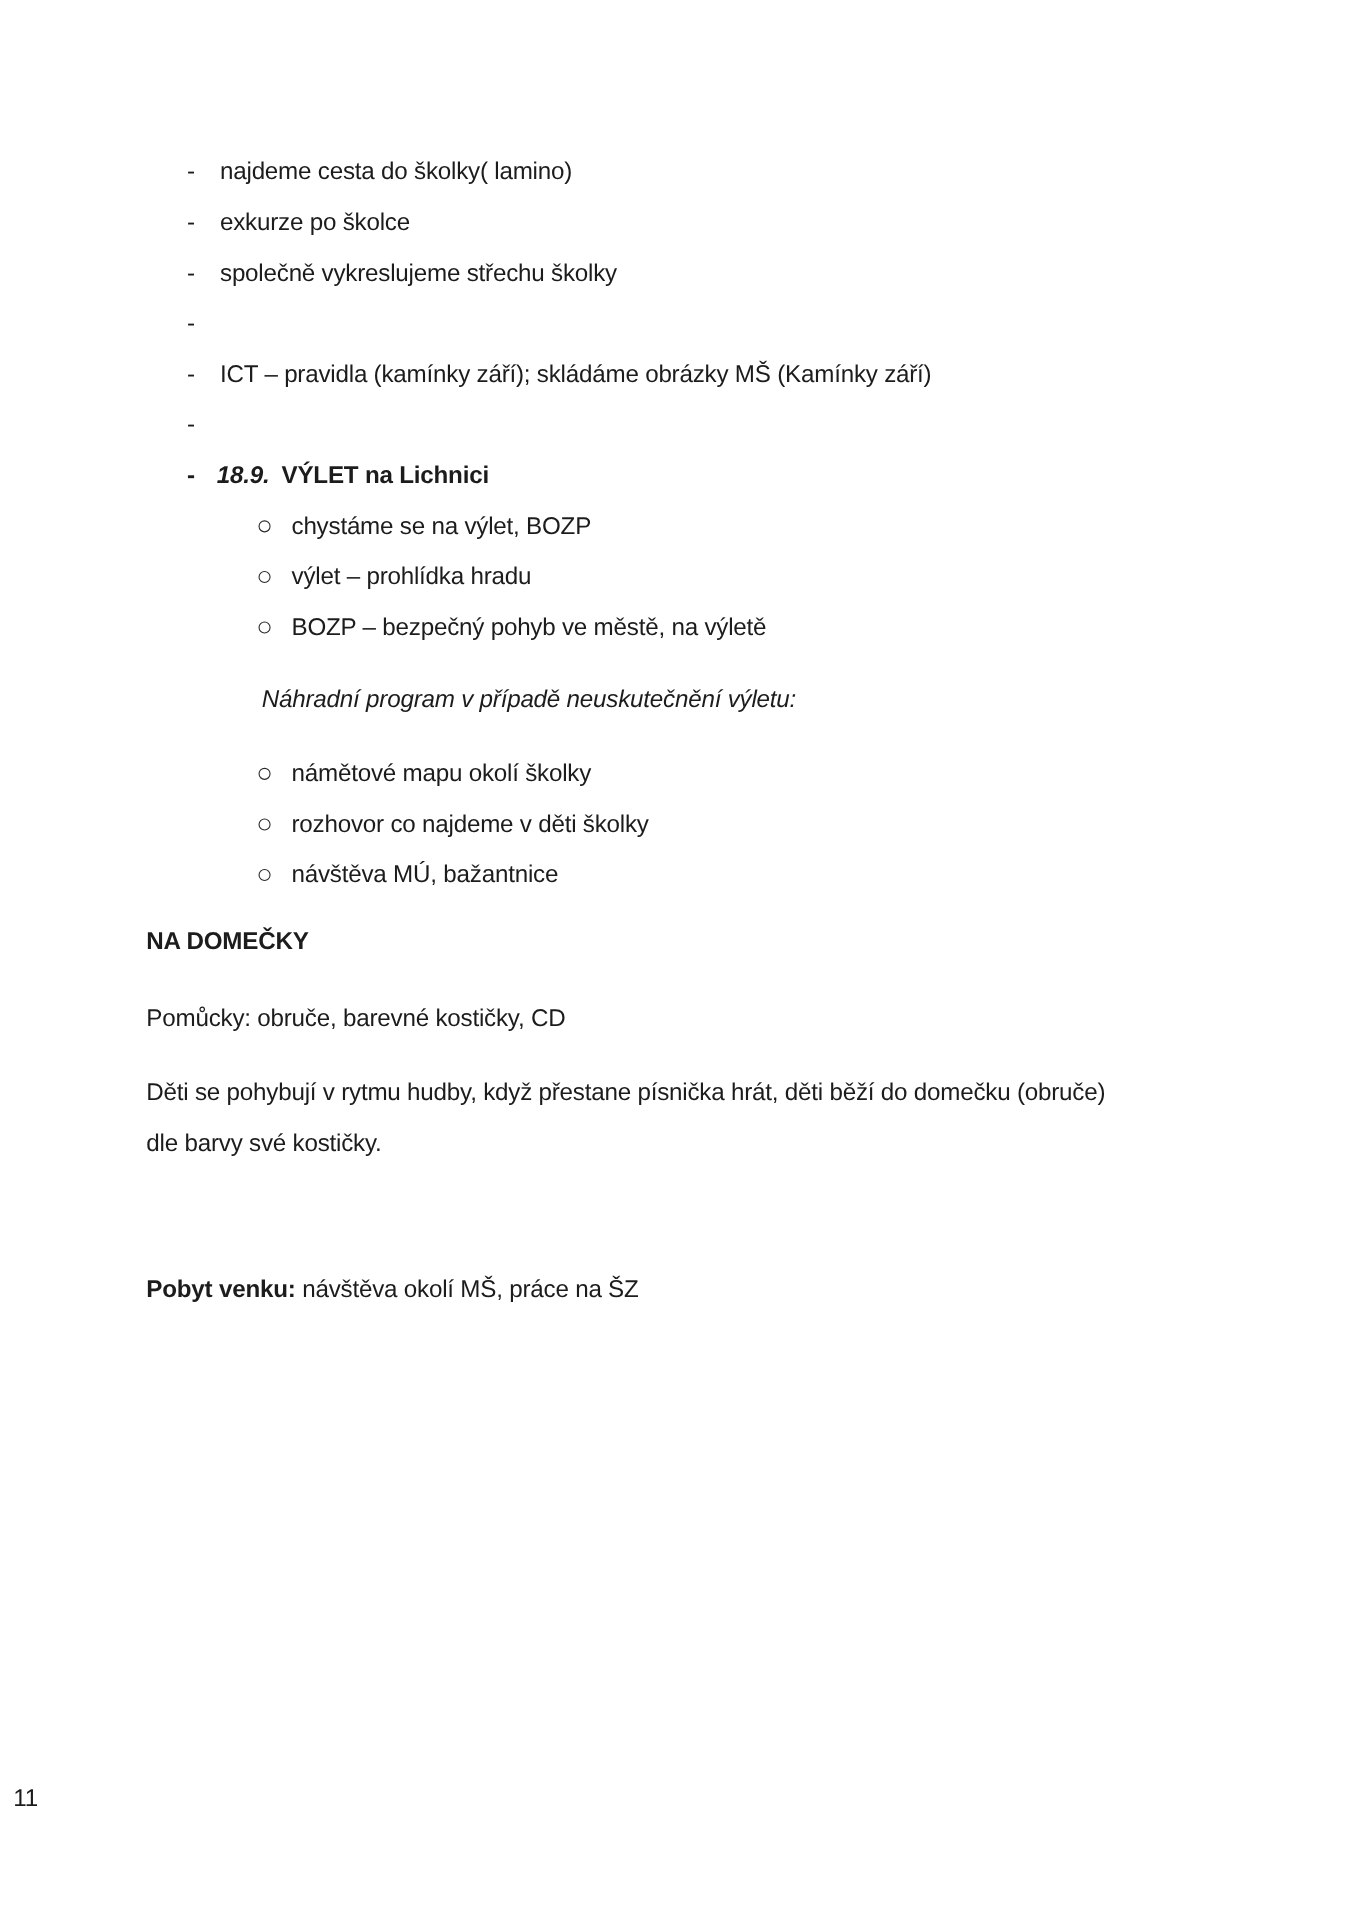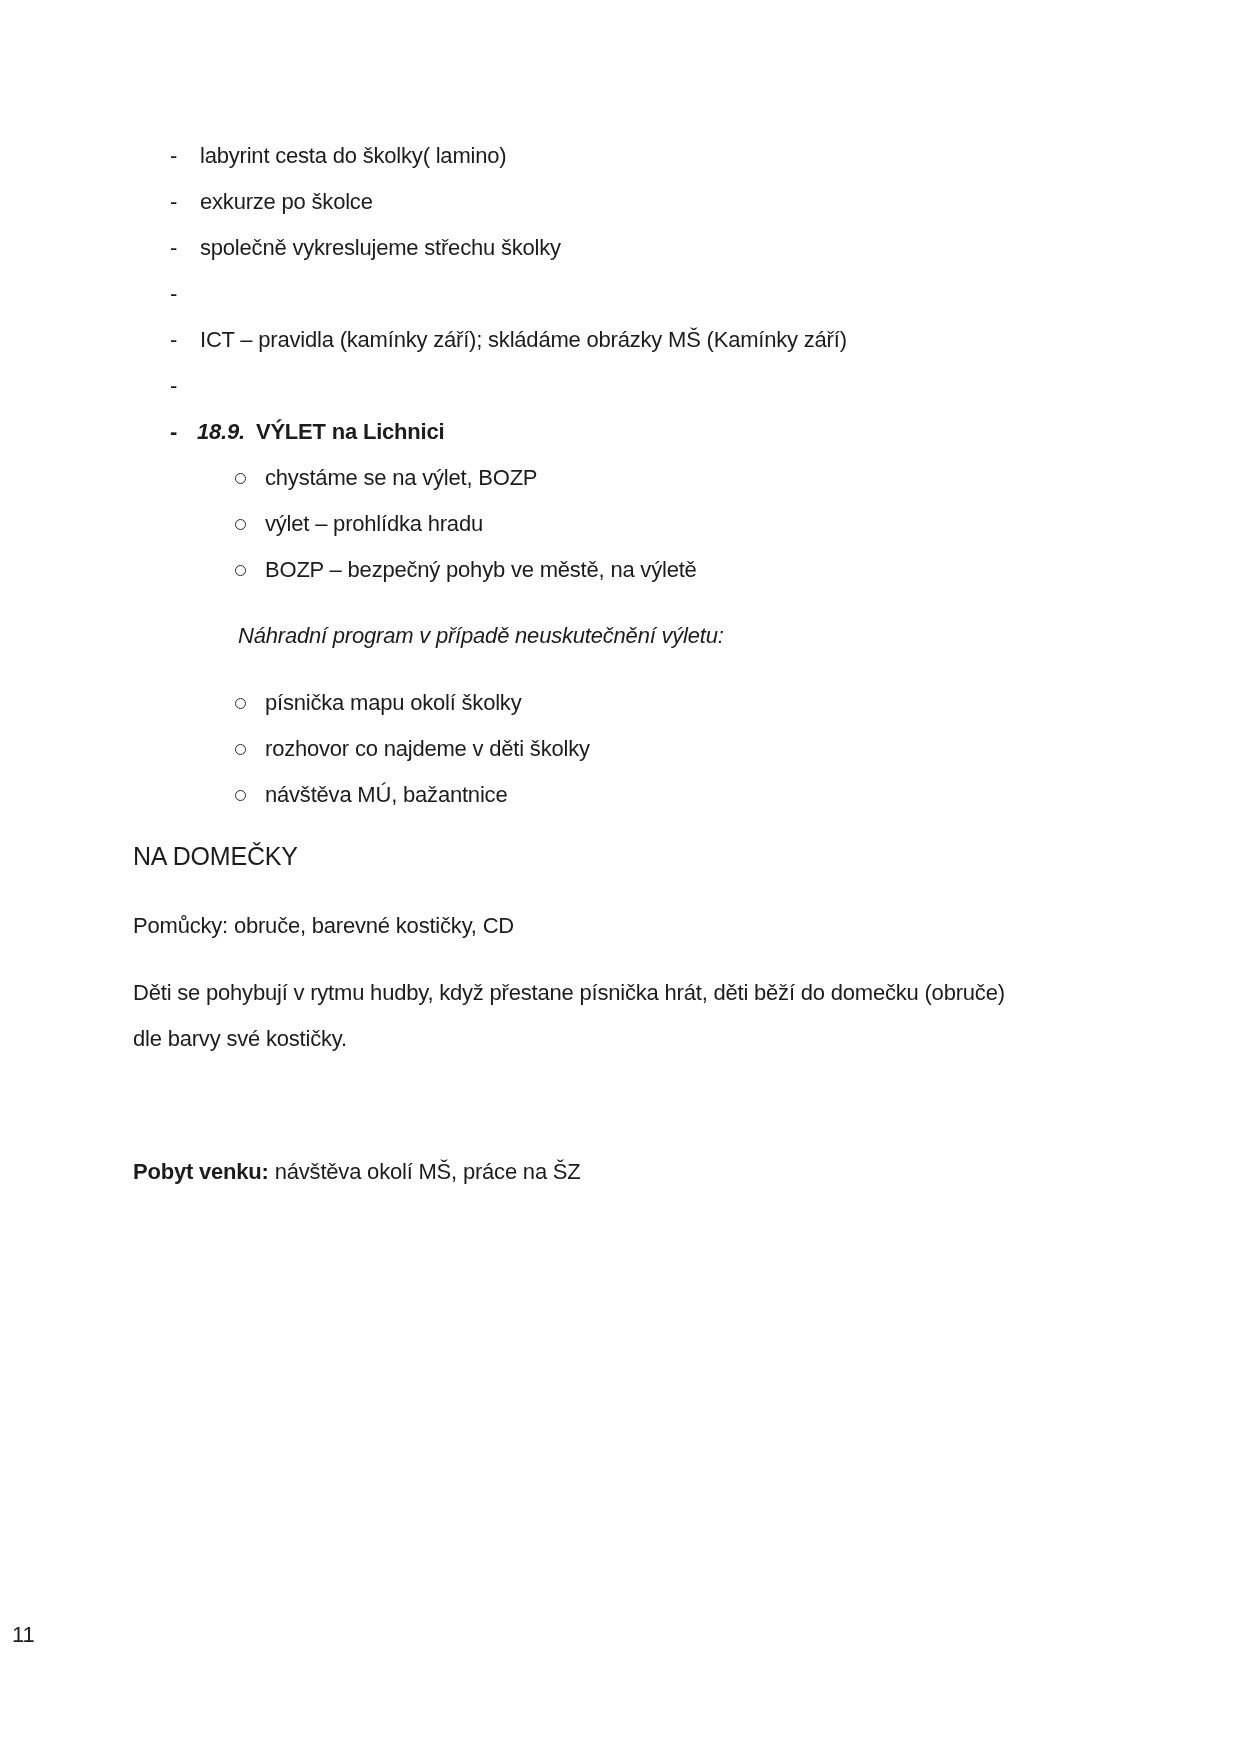--- a/index.html
+++ b/index.html
@@ -53,22 +53,22 @@
     margin-top: 20px;
     margin-left: 105px;
     line-height: 46px;
     font-style: italic;
   }
   .sub-list.second { margin-top: 21px; }
 
   .section-heading {
     margin-top: 15px;
     line-height: 46px;
-    font-weight: 400;
-    font-size: 25px;
+    font-weight: 700;
+    font-size: 22px;
   }
   .supplies { margin-top: 24px; line-height: 46px; }
 
   .description { margin-top: 21px; }
   .description .line { line-height: 46px; display: block; }
 
   .outdoor-line { margin-top: 87px; line-height: 46px; }
   .afternoon-line { margin-top: 21px; line-height: 46px; }
   .bold-label { font-weight: 700; margin-right: 6px; text-align: right; }
 
@@ -83,21 +83,21 @@
 </style>
 </head>
 <body>
 
 <div class="page">
   <div class="content">
 
     <div class="dash-list">
       <div class="dash-item">
         <span class="dash">-</span>
-        <span>labyrint cesta do školky( lamino)</span>
+        <span>najdeme cesta do školky( lamino)</span>
       </div>
       <div class="dash-item">
         <span class="dash">-</span>
         <span>exkurze po školce</span>
       </div>
       <div class="dash-item">
         <span class="dash">-</span>
         <span>společně vykreslujeme střechu školky</span>
       </div>
       <div class="dash-item">
@@ -132,21 +132,21 @@
         <span class="circle"></span>
         <span>BOZP – bezpečný pohyb ve městě, na výletě</span>
       </div>
     </div>
 
     <p class="note">Náhradní program v případě neuskutečnění výletu:</p>
 
     <div class="sub-list second">
       <div class="sub-item">
         <span class="circle"></span>
-        <span>písnička mapu okolí školky</span>
+        <span>námětové mapu okolí školky</span>
       </div>
       <div class="sub-item">
         <span class="circle"></span>
         <span>rozhovor co najdeme v děti školky</span>
       </div>
       <div class="sub-item">
         <span class="circle"></span>
         <span>návštěva MÚ, bažantnice</span>
       </div>
     </div>

